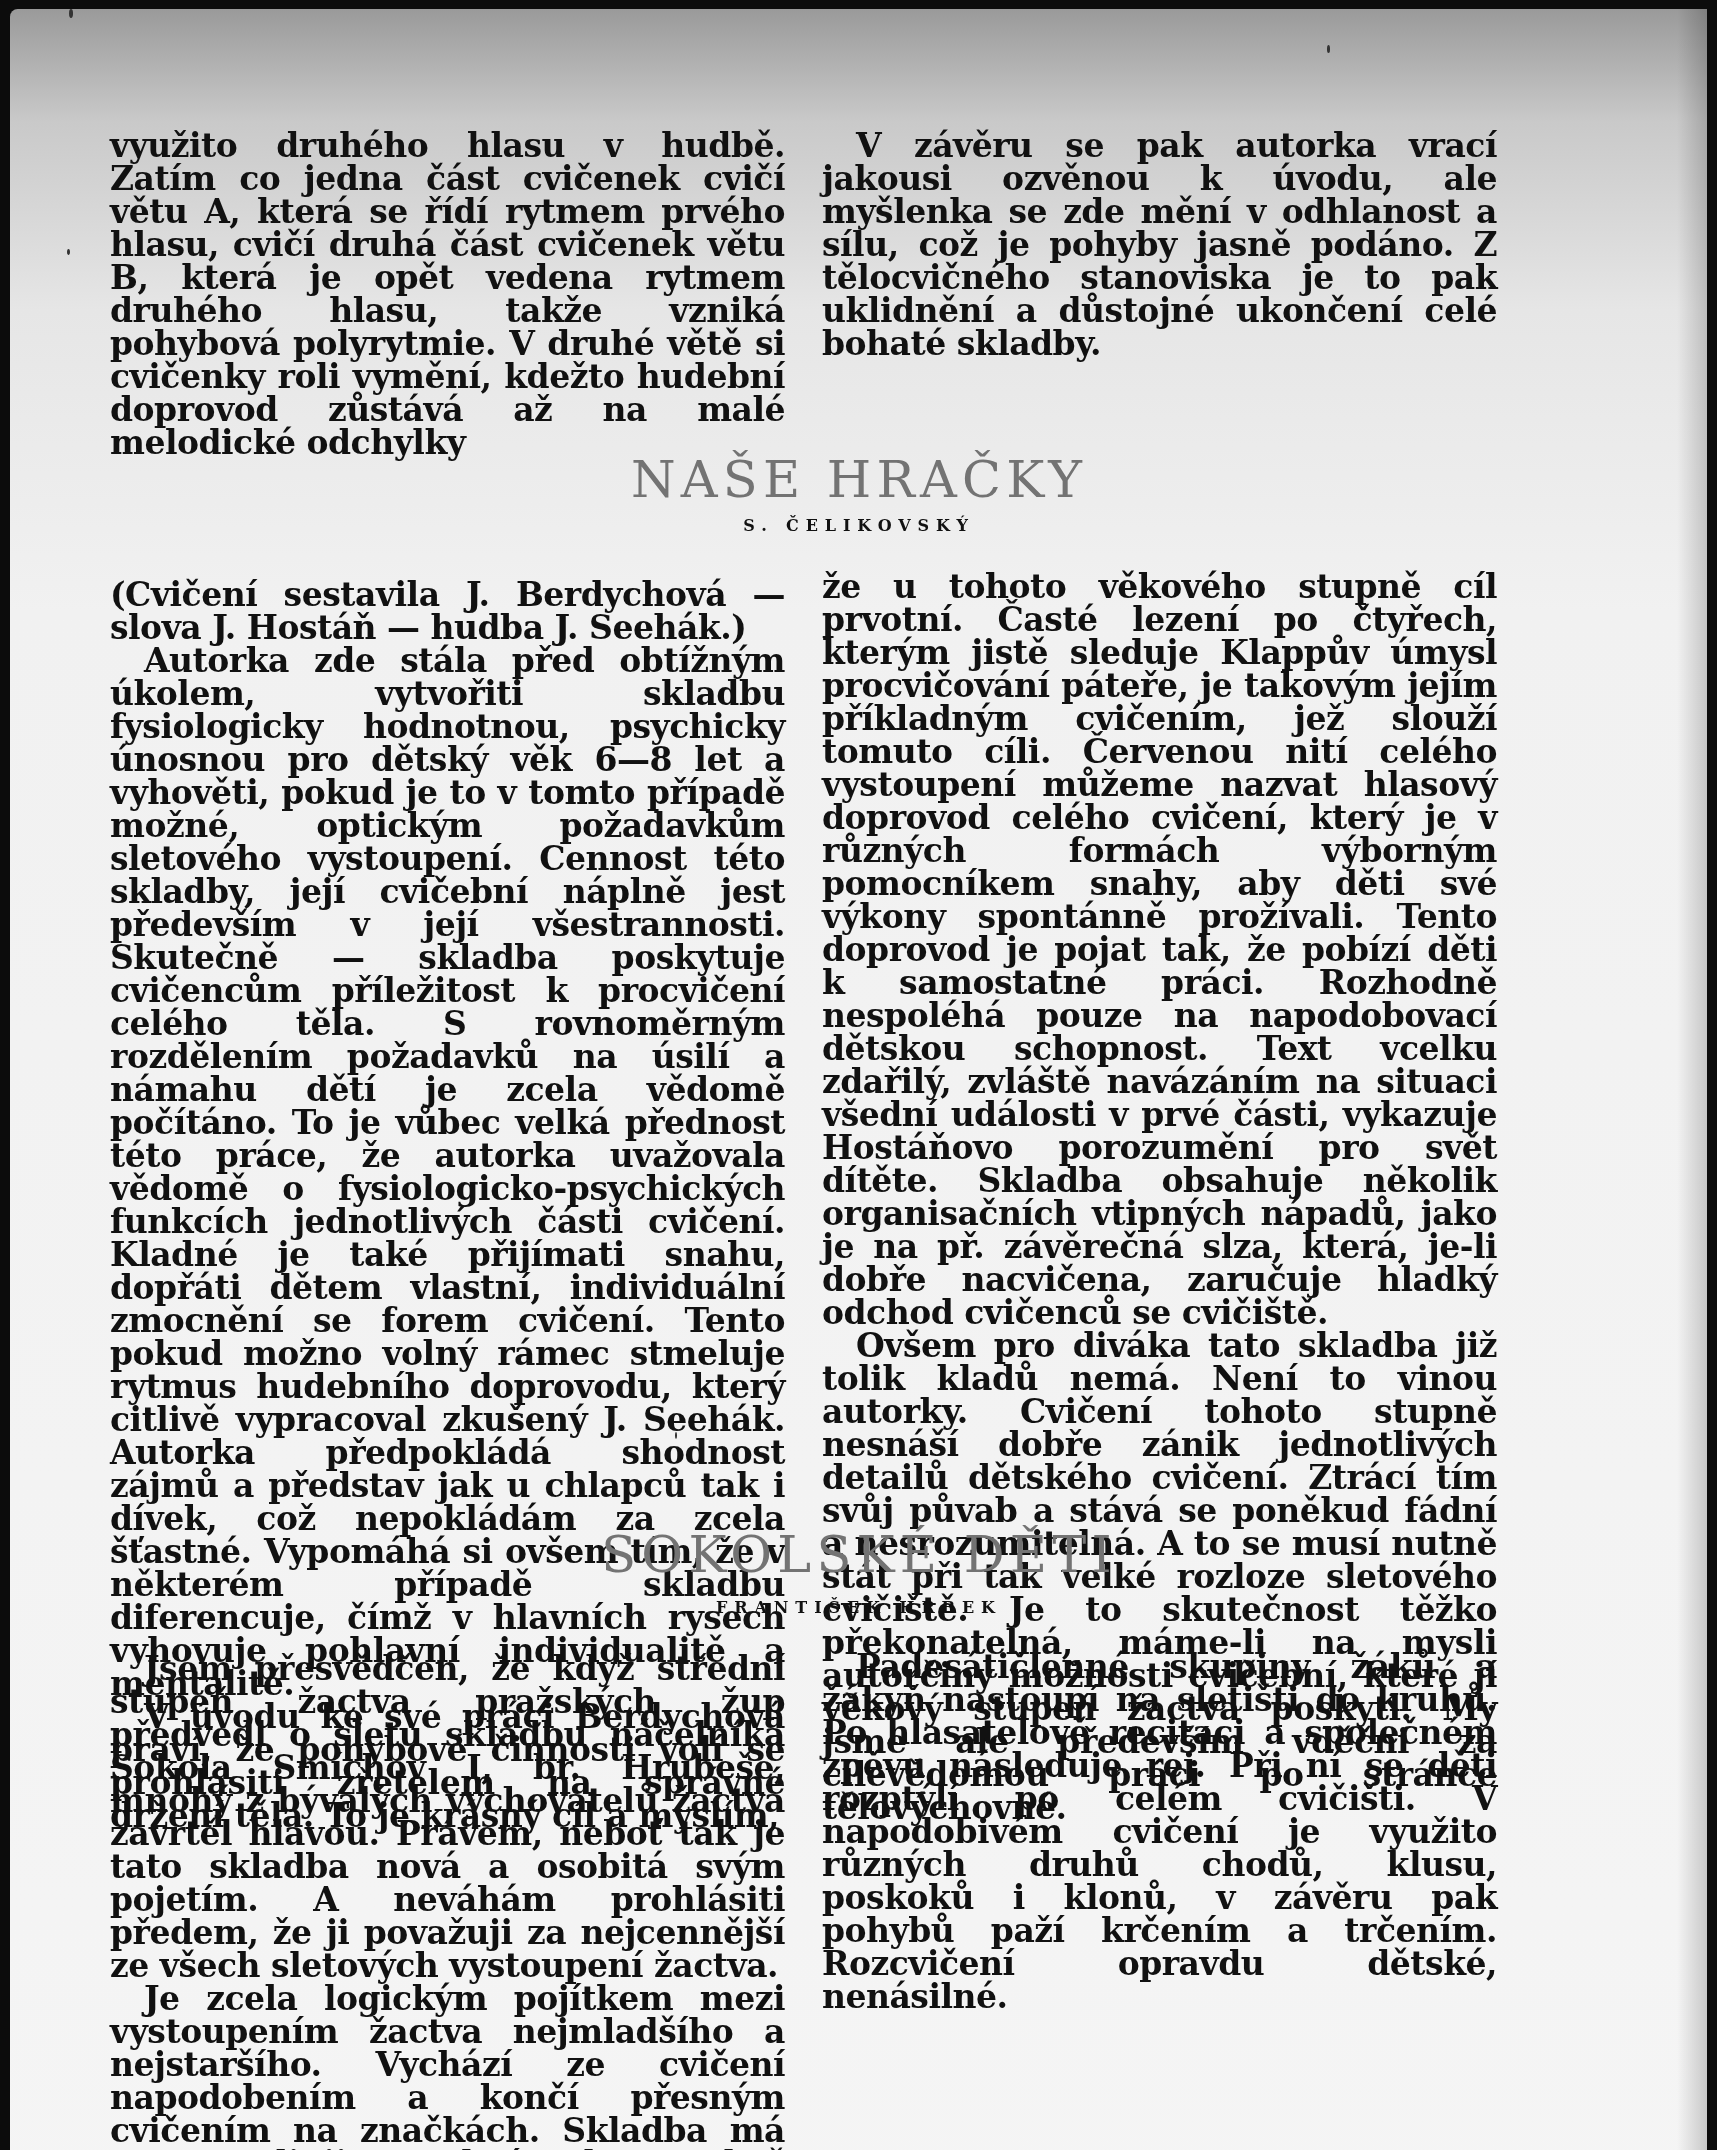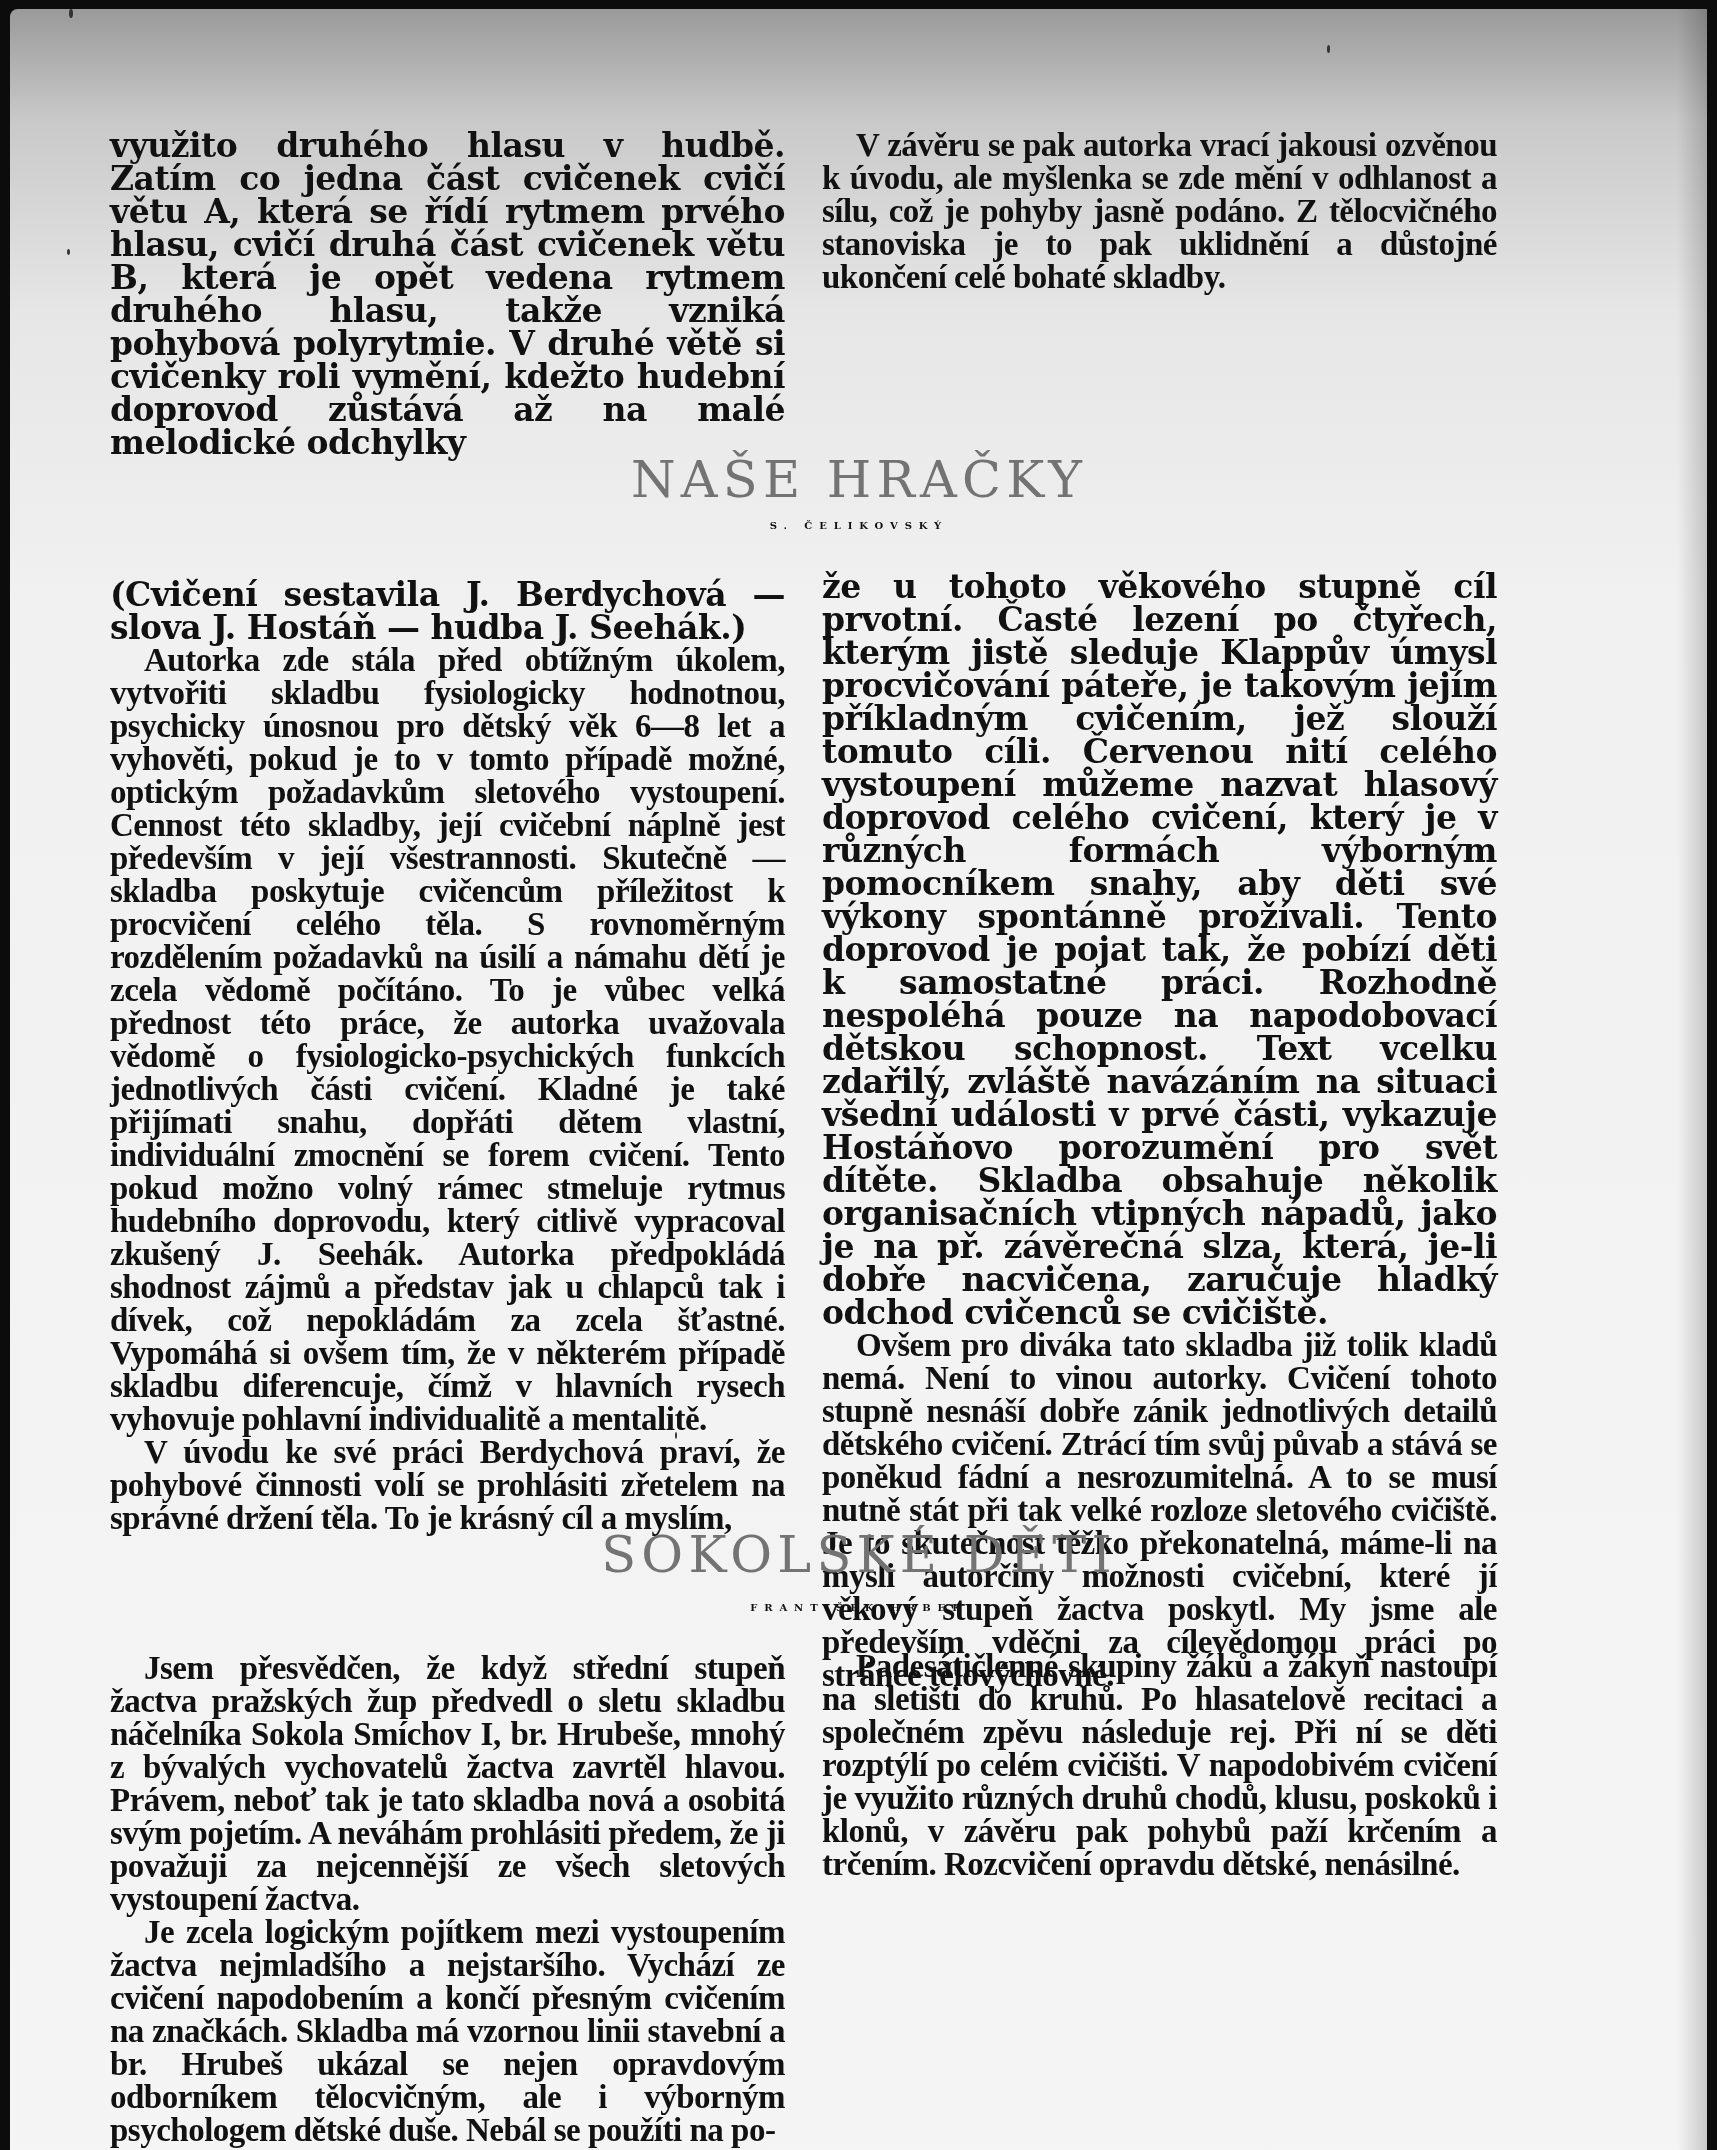--- a/index.html
+++ b/index.html
@@ -22,36 +22,36 @@
   .col {
     position: absolute;
     font-size: 33px;
     line-height: 33px;
     text-align: justify;
     text-align-last: left;
     letter-spacing: -0.5px;
     font-weight: 700;
   }
   .col p { margin: 0; }
-  .col p.indent { text-indent: 34px; font-family: Liberation Serif, serif; }
+  .col p.indent { text-indent: 34px; }
   .col p.noindent { text-indent: 0; }
   .left  { left: 110px;  width: 675px; }
   .right { left: 822px; width: 675px; }
 
   .title {
     position: absolute; left: 0; width: 1718px; text-align: center;
     font-family: "DejaVu Serif", "Liberation Serif", serif;
     font-weight: 400; letter-spacing: 5.2px;
     font-size: 51px; line-height: 56px; color: #737373;
   }
   .byline {
     position: absolute; left: 0; width: 1718px; text-align: center;
     font-family: "DejaVu Serif", "Liberation Serif", serif;
     font-weight: 700; letter-spacing: 6.9px;
-    font-size: 10px; line-height: 19px; color: #111;
+    font-size: 16px; line-height: 19px; color: #111;
   }
   .speck { position: absolute; background: #333; border-radius: 50%; }
 </style>
 </head>
 <body>
 
 <div class="sheet"></div>
 
 <div class="col left" style="top:129px;">
   <p>využito druhého hlasu v hudbě. Zatím co jedna část cvičenek cvičí větu A, která se řídí rytmem prvého hlasu, cvičí druhá část cvičenek větu B, která je opět vedena rytmem druhého hlasu, takže vzniká pohybová polyrytmie. V druhé větě si cvičenky roli vymění, kdežto hudební doprovod zůstává až na malé melodické odchylky</p>

